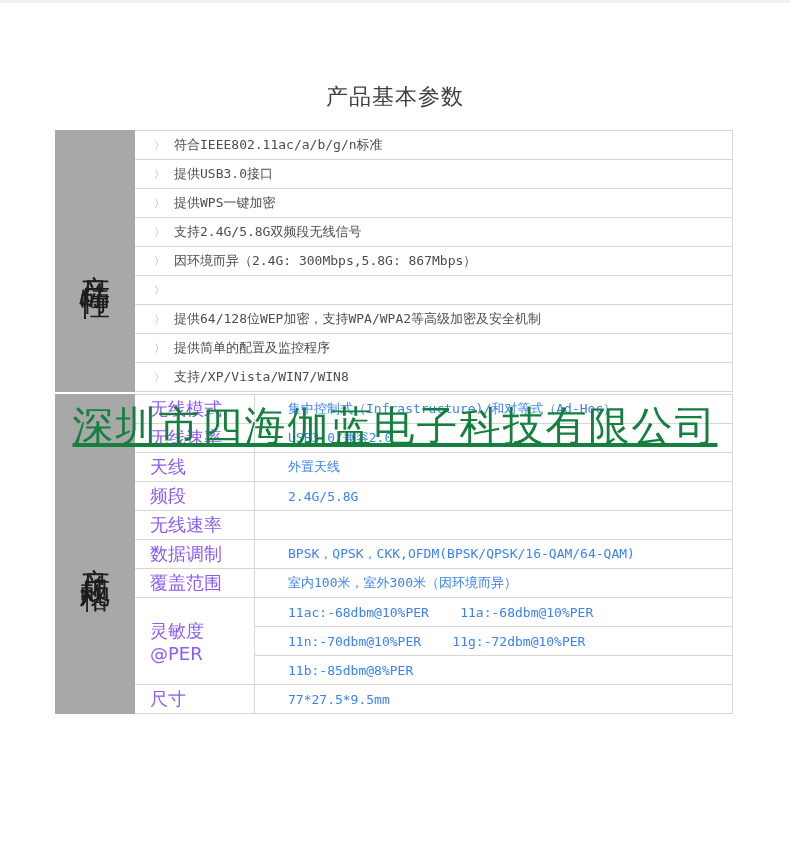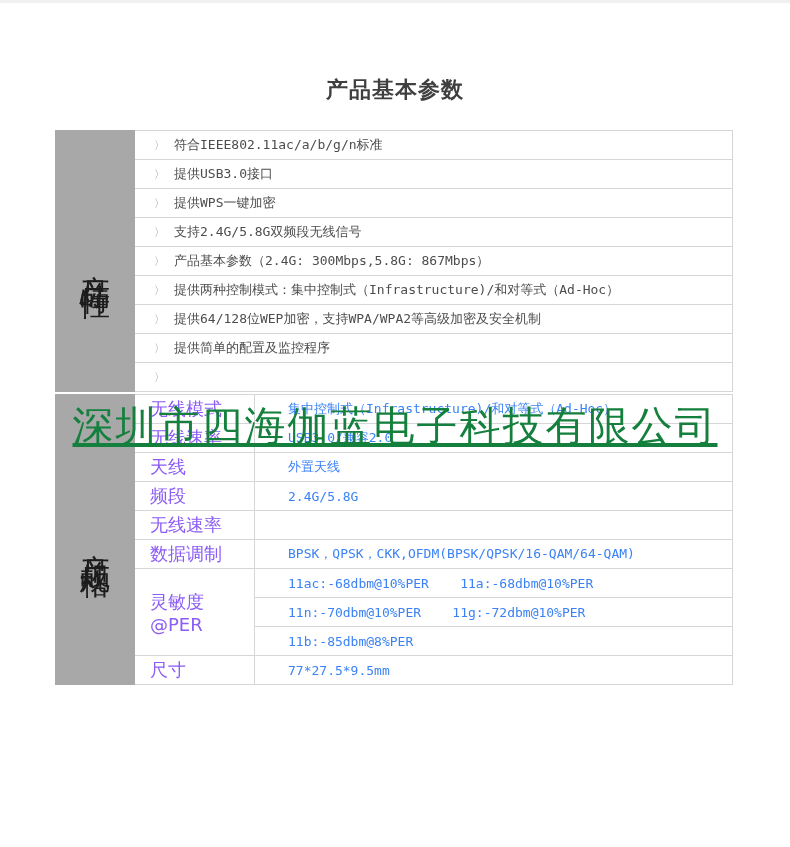--- a/index.html
+++ b/index.html
@@ -8,25 +8,25 @@
     width:790px;height:847px;
     background:#ffffff;
     overflow:hidden;
     font-family:"DejaVu Sans", sans-serif;
   }
   .top-strip{
     position:absolute;left:0;top:0;width:790px;height:3px;
     background:#f0f0f0;
   }
   .title{
-    margin:5px;
+    margin:12px;
     padding-top:71px;
     text-align:center;
     font-size:22px;
-    font-weight:700;
+    font-weight:400;
     letter-spacing:1px;
     color:#3f3f3f;
     line-height:27px;
   }
   .content{
     position:absolute;
     left:55px;top:130px;
     width:678px;
   }
   .section{display:flex;}
@@ -140,25 +140,25 @@
 
     <div class="section">
       <div class="side">
         <span>产品特性</span>
       </div>
       <div class="rows">
         <div class="frow"><span class="chev">〉</span><span>符合IEEE802.11ac/a/b/g/n标准</span></div>
         <div class="frow"><span class="chev">〉</span><span>提供USB3.0接口</span></div>
         <div class="frow"><span class="chev">〉</span><span>提供WPS一键加密</span></div>
         <div class="frow"><span class="chev">〉</span><span>支持2.4G/5.8G双频段无线信号</span></div>
-        <div class="frow"><span class="chev">〉</span><span>产品基本参数（2.4G: 300Mbps,5.8G: 867Mbps）</span></div>
-        <div class="frow"><span class="chev">〉</span><span>提供两种控制模式：集中控制式（Infrastructure)/和对等式（Ad-Hoc）</span></div>
+        <div class="frow"><span class="chev">〉</span><span>因环境而异（2.4G: 300Mbps,5.8G: 867Mbps）</span></div>
+        <div class="frow"><span class="chev">〉</span></div>
         <div class="frow"><span class="chev">〉</span><span>提供64/128位WEP加密，支持WPA/WPA2等高级加密及安全机制</span></div>
         <div class="frow"><span class="chev">〉</span><span>提供简单的配置及监控程序</span></div>
-        <div class="frow"><span class="chev">〉</span></div>
+        <div class="frow"><span class="chev">〉</span><span>支持/XP/Vista/WIN7/WIN8</span></div>
       </div>
     </div>
 
     <div class="gap"></div>
 
     <div class="section">
       <div class="side">
         <span>产品规格</span>
       </div>
       <div class="table">
@@ -177,20 +177,24 @@
         <div class="srow">
           <div class="lbl">频段</div>
           <div class="val">2.4G/5.8G</div>
         </div>
         <div class="srow">
           <div class="lbl">无线速率</div>
         </div>
         <div class="srow">
           <div class="lbl">数据调制</div>
           <div class="val">BPSK，QPSK，CKK,OFDM(BPSK/QPSK/16-QAM/64-QAM)</div>
+        </div>
+        <div class="srow">
+          <div class="lbl">覆盖范围</div>
+          <div class="val">室内100米，室外300米（因环境而异）</div>
         </div>
         <div class="srow multi">
           <div class="lbl">灵敏度@PER</div>
           <div class="vals">
             <div class="val">11ac:-68dbm@10%PER    11a:-68dbm@10%PER</div>
             <div class="val">11n:-70dbm@10%PER    11g:-72dbm@10%PER</div>
             <div class="val">11b:-85dbm@8%PER</div>
           </div>
         </div>
         <div class="srow">

